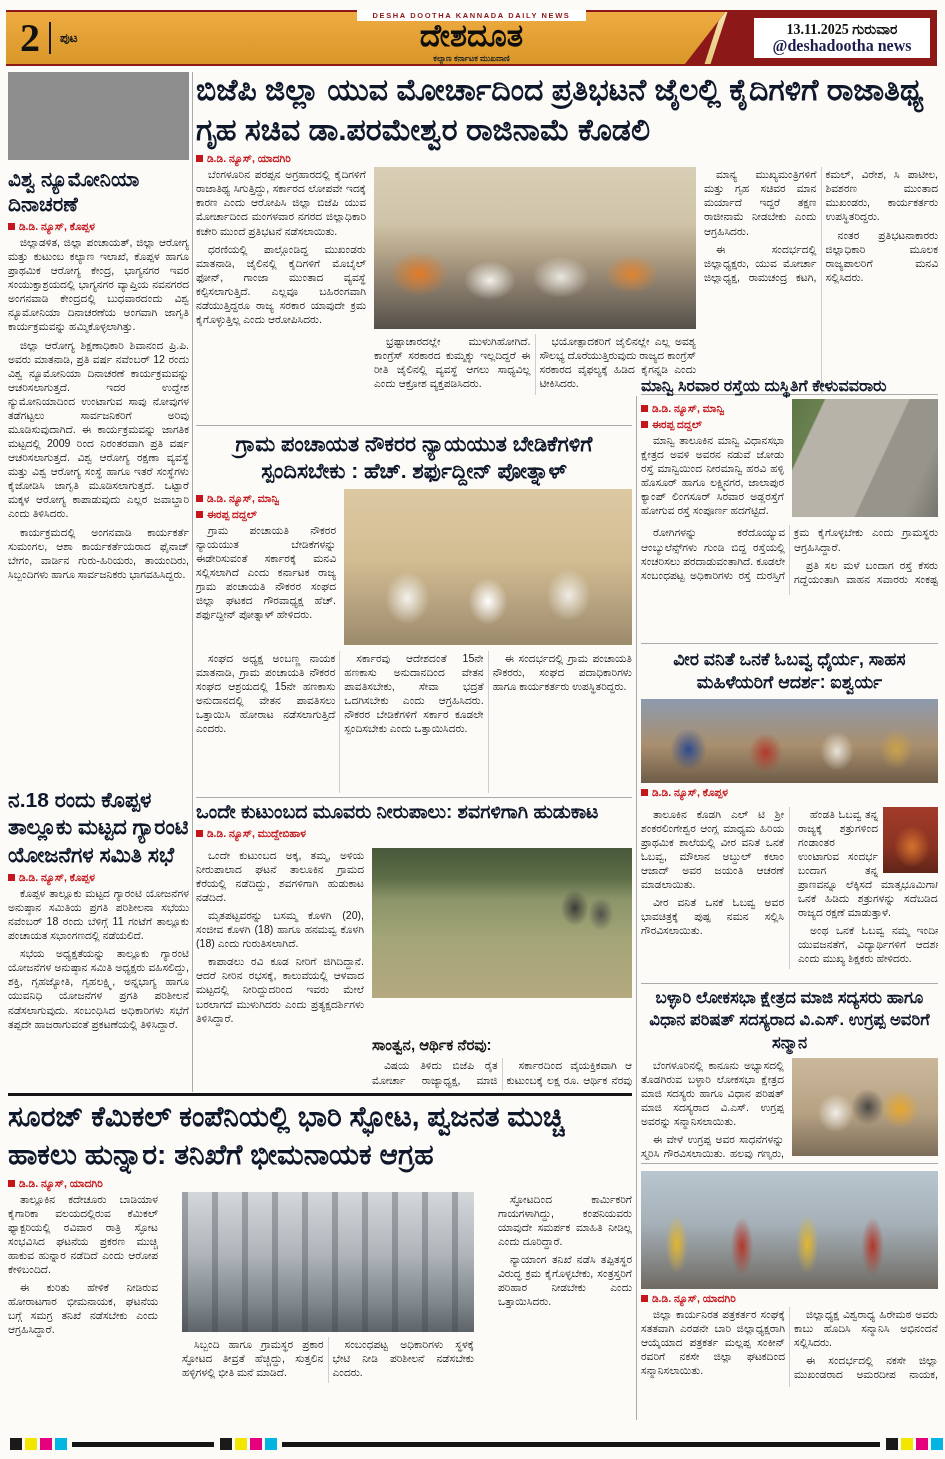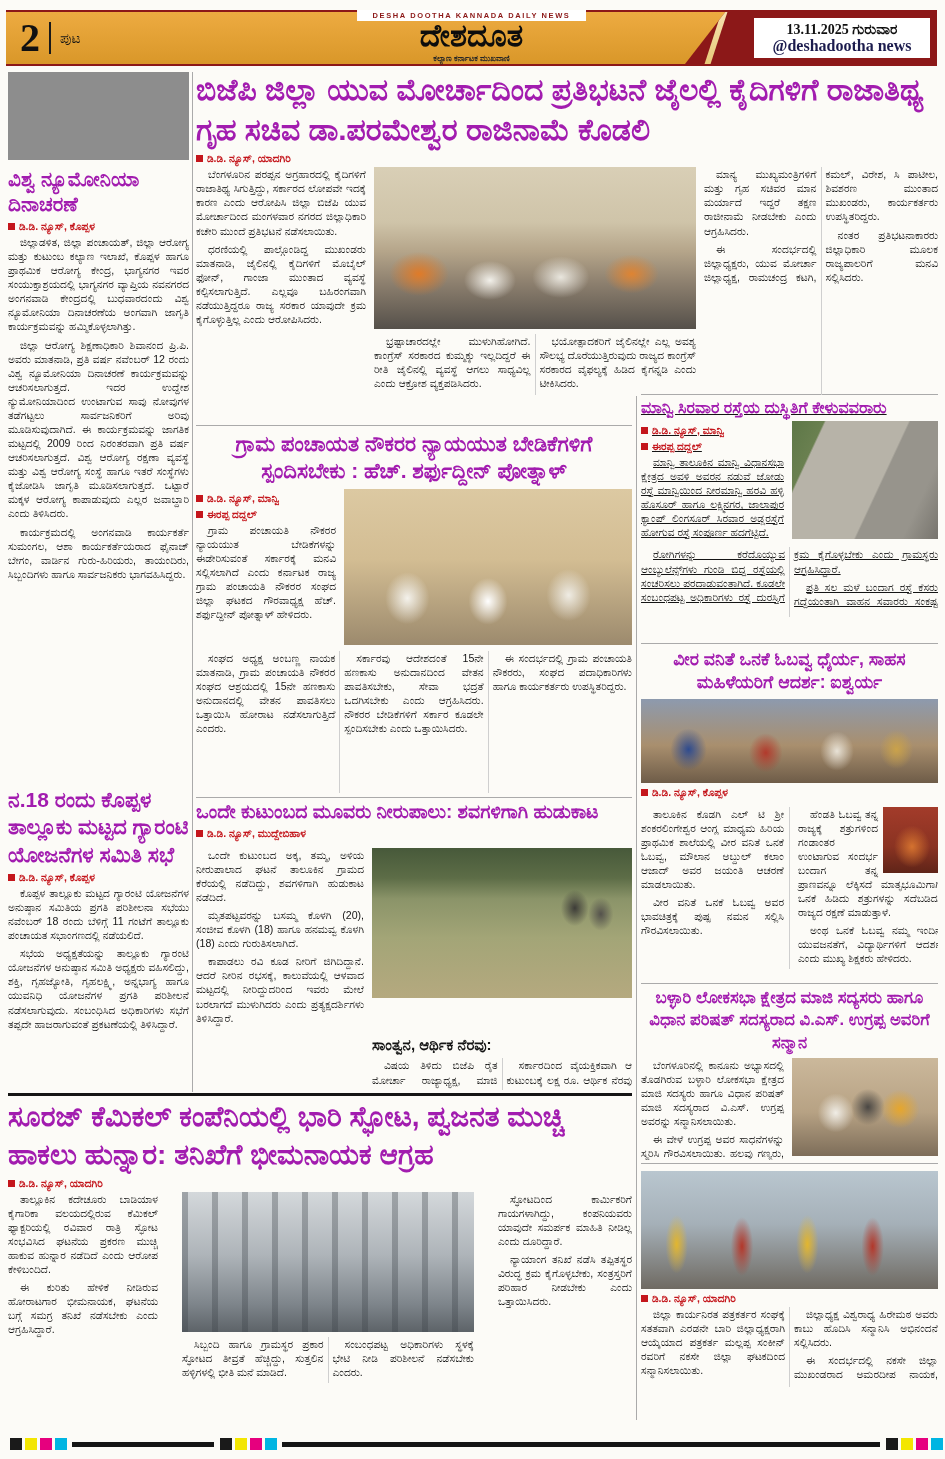--- a/index.html
+++ b/index.html
@@ -9,37 +9,37 @@
   
   .masthead{position:absolute;left:6px;top:10px;width:931px;height:52px;
             background:linear-gradient(180deg,#edab41,#d99729);
             border-top:2px solid #8c1818;border-bottom:2px solid #8c1818;}
   .mast-chip{position:absolute;left:50%;top:-2px;transform:translateX(-50%);
              background:#fff;padding:1px 16px;font-size:7.5px;letter-spacing:1.6px;
              font-weight:bold;color:#8c1818;white-space:nowrap;}
   .pageno{position:absolute;left:14px;top:6px;display:flex;align-items:center;gap:9px;}
   .pageno .num{font-family:"Liberation Serif",serif;font-size:40px;font-weight:bold;line-height:1;color:#111;}
   .pageno .pbar{width:2px;height:32px;background:#1a1a1a;}
-  .pageno .lbl{font-size:14px;font-weight:normal;}
+  .pageno .lbl{font-size:12px;font-weight:bold;}
   .mast-center{position:absolute;left:50%;top:8px;transform:translateX(-50%);text-align:center;z-index:2;}
   .mast-title{font-family:"Liberation Serif",serif;font-size:31px;font-weight:bold;line-height:1.05;color:#0d0d0d;}
   .mast-sub{font-size:8px;margin-top:1px;color:#262626;font-weight:bold;}
   .mast-right{position:absolute;right:0;top:0;width:252px;height:100%;
               background:#8c1818;clip-path:polygon(16% 0,100% 0,100% 100%,0 100%);}
   .mast-right .gold-edge{position:absolute;left:28px;top:0;width:6px;height:100%;
               background:linear-gradient(180deg,#f6e2b0,#e8c979);transform:skewX(-18deg);}
   .datebox{position:absolute;right:7px;top:6px;width:176px;height:40px;background:#ffffff;
            display:flex;flex-direction:column;justify-content:center;align-items:center;}
   .date-line{font-family:"Liberation Serif",serif;font-weight:bold;font-size:14px;color:#111;}
   .handle-line{font-family:"Liberation Serif",serif;font-weight:bold;font-size:16px;color:#1b1b4d;line-height:1.05;}
   .head-rule{position:absolute;left:6px;top:64px;width:931px;height:2px;background:#8c1818;}
 
   
   .article{position:absolute;overflow:hidden;}
-  .hl{font-weight:bold;color:#a21caf;margin:0;}
+  .hl{font-weight:bold;color:#0f172a;margin:0;}
   .hl.center{text-align:center;}
   .byline{display:flex;align-items:center;gap:4px;color:#c4161c;font-weight:bold;
           font-size:10.5px;margin:3px 0 2px;}
   .byline .sq{width:7px;height:7px;background:#c4161c;flex:0 0 auto;}
   .para{font-size:10.6px;line-height:1.33;text-align:justify;margin:0 0 4px;text-indent:12px;}
   .cols-2{column-count:2;column-gap:9px;column-rule:1px solid #cfcfcf;}
   .cols-3{column-count:3;column-gap:9px;column-rule:1px solid #cfcfcf;}
   .row{display:flex;gap:8px;margin-top:8px;}
   .subhead{font-size:15px;font-weight:bold;margin:2px 0 4px;line-height:1.25;}
   .vrule{position:absolute;width:1px;background:#aaa;}
@@ -207,21 +207,21 @@
       </div>
       <div class="photo ph-memo" style="width:288px;height:156px;"></div>
     </div>
     <div class="cols-3" style="margin-top:6px;height:142px;">
         <p class="para">ಸಂಘದ ಅಧ್ಯಕ್ಷ ಅಂಬಣ್ಣ ನಾಯಕ ಮಾತನಾಡಿ, ಗ್ರಾಮ ಪಂಚಾಯತಿ ನೌಕರರ ಸಂಘದ ಆಶ್ರಯದಲ್ಲಿ 15ನೇ ಹಣಕಾಸು ಅನುದಾನದಲ್ಲಿ ವೇತನ ಪಾವತಿಸಲು ಒತ್ತಾಯಿಸಿ ಹೋರಾಟ ನಡೆಸಲಾಗುತ್ತಿದೆ ಎಂದರು.</p>
         <p class="para">ಸರ್ಕಾರವು ಆದೇಶದಂತೆ 15ನೇ ಹಣಕಾಸು ಅನುದಾನದಿಂದ ವೇತನ ಪಾವತಿಸಬೇಕು, ಸೇವಾ ಭದ್ರತೆ ಒದಗಿಸಬೇಕು ಎಂದು ಆಗ್ರಹಿಸಿದರು. ನೌಕರರ ಬೇಡಿಕೆಗಳಿಗೆ ಸರ್ಕಾರ ಕೂಡಲೇ ಸ್ಪಂದಿಸಬೇಕು ಎಂದು ಒತ್ತಾಯಿಸಿದರು.</p>
         <p class="para">ಈ ಸಂದರ್ಭದಲ್ಲಿ ಗ್ರಾಮ ಪಂಚಾಯತಿ ನೌಕರರು, ಸಂಘದ ಪದಾಧಿಕಾರಿಗಳು ಹಾಗೂ ಕಾರ್ಯಕರ್ತರು ಉಪಸ್ಥಿತರಿದ್ದರು.</p>
       </div>
   </div>
 
-  <div class="article" style="left:641px;top:398px;width:297px;height:242px;text-decoration:underline;">
+  <div class="article" style="left:641px;top:376px;width:297px;height:242px;">
     <h2 class="hl" style="font-size:16px;line-height:1.25;">ಮಾನ್ವಿ ಸಿರವಾರ ರಸ್ತೆಯ ದುಸ್ಥಿತಿಗೆ ಕೇಳುವವರಾರು</h2>
     <div class="row" style="margin-top:3px;">
       <div style="width:143px;flex:0 0 auto;">
         <div class="byline">
           <span class="sq"></span>
           <span>ಡಿ.ಡಿ. ನ್ಯೂಸ್, ಮಾನ್ವಿ</span>
         </div>
         <div class="byline">
           <span class="sq"></span>
           <span>ಈರಪ್ಪ ದದ್ದಲ್</span>

